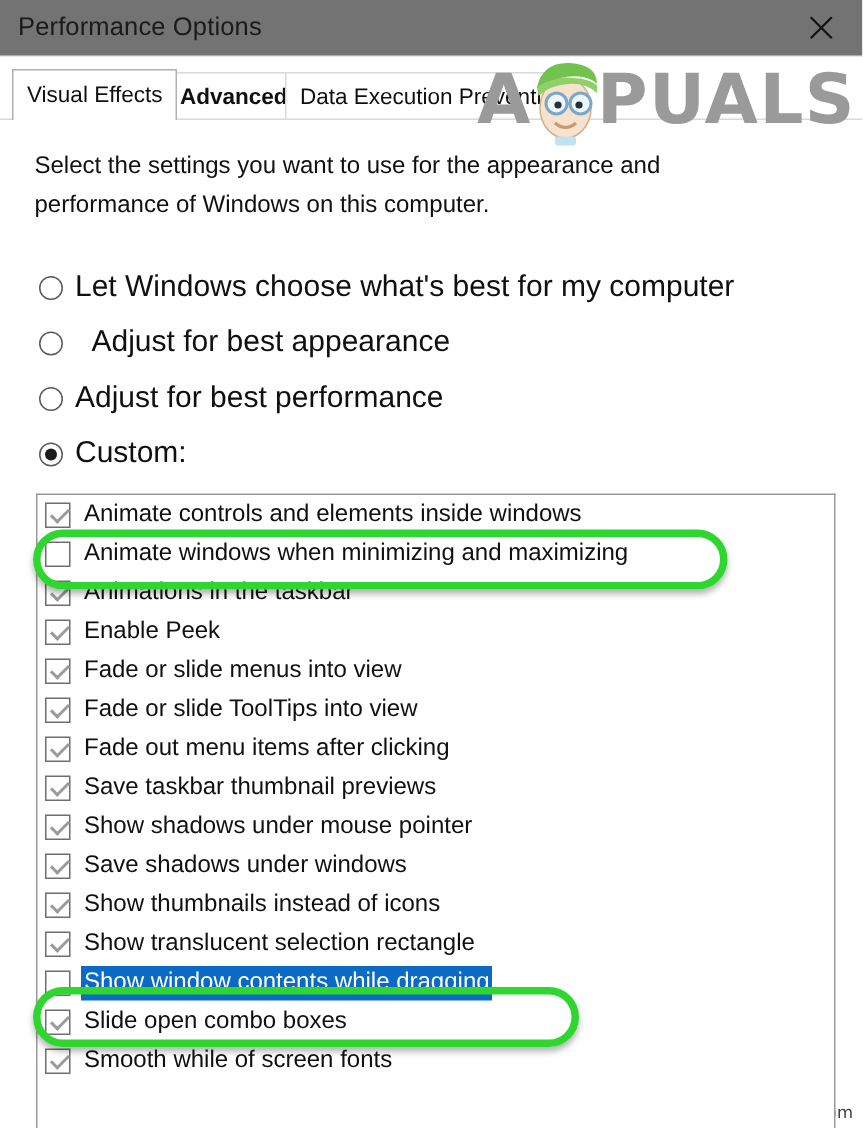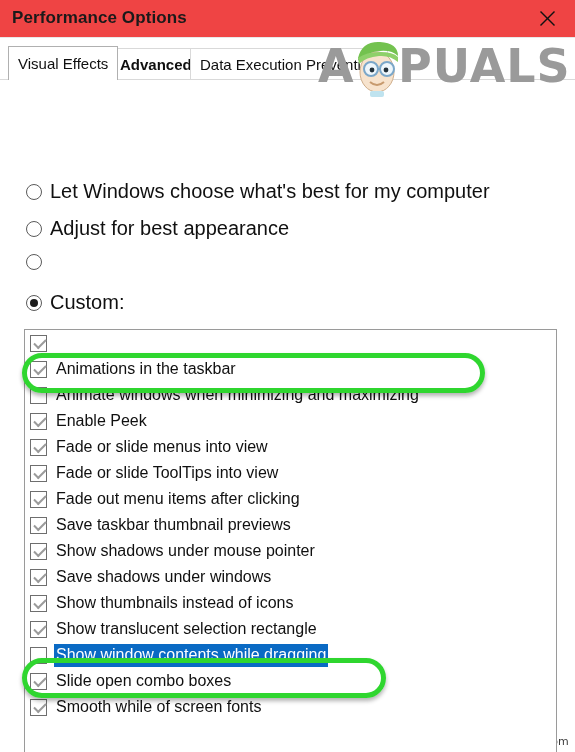--- a/index.html
+++ b/index.html
@@ -15,23 +15,22 @@
     width: 575px; height: 752px;
     background: #ffffff;
     overflow: hidden;
   }
 
   
   .titlebar {
     position: absolute;
     left: 0; top: 0;
     width: 575px; height: 38px;
-    background: #ef4444;
+    background: #737373;
     border-bottom: 1px solid #e8e8e8;
-    font-weight: bold;
   }
   .title-text {
     position: absolute;
     left: 12px; top: 8px;
     font-size: 17px;
     color: #1a1a1a;
     letter-spacing: .1px;
     white-space: nowrap;
   }
   .close-btn {
@@ -125,21 +124,21 @@
 
   
   .radio-row {
     position: absolute;
     left: 26px;
     display: flex;
     align-items: center;
     cursor: pointer;
   }
   .radio-row.r0 { top: 180px; }
-  .radio-row.r1 { top: 217px; }
+  .radio-row.r1 { top: 217px; gap: 11px; }
   .radio-row.r2 { top: 254px; }
   .radio-row.r3 { top: 291px; justify-content: space-between; }
   .radio-mark {
     width: 16px; height: 16px;
     border: 1px solid #5a5a5a;
     border-radius: 50%;
     background: #ffffff;
     position: relative;
     flex: 0 0 auto;
   }
@@ -256,48 +255,51 @@
       <line x1="32" y1="33" x2="34" y2="33" stroke="#7ba7c9" stroke-width="2"></line>
       <circle cx="26" cy="34" r="2.4" fill="#23313b"></circle>
       <circle cx="40" cy="34" r="2.4" fill="#23313b"></circle>
       <path d="M24 46 Q31 52 38 46" stroke="#c79a6e" stroke-width="2" fill="none"></path>
       <rect x="24" y="55" width="14" height="6" rx="2" fill="#bfe3ef"></rect>
     </svg>
   </div>
 
   <div class="wsxdn">wsxdn.com</div>
 
+  <div class="desc">Select the settings you want to use for the appearance and performance of Windows on this computer.</div>
 
   <div class="radio-row r0">
     <span class="radio-mark"></span>
     <span class="radio-label">Let Windows choose what's best for my computer</span>
   </div>
   <div class="radio-row r1">
     <span class="radio-mark"></span>
     <span class="radio-label">Adjust for best appearance</span>
   </div>
   <div class="radio-row r2">
     <span class="radio-mark"></span>
+    <span class="radio-label">Adjust for best performance</span>
   </div>
   <div class="radio-row r3">
     <span class="radio-mark on"></span>
     <span class="radio-label">Custom:</span>
   </div>
 
   <div class="listbox" id="effects-list">
       <div class="cb-row">
         <span class="cb-box checked"></span>
-      </div>
-      <div class="cb-row">
-        <span class="cb-box checked"></span>
-        <span class="cb-label">Animations in the taskbar</span>
+        <span class="cb-label">Animate controls and elements inside windows</span>
       </div>
       <div class="cb-row">
         <span class="cb-box"></span>
         <span class="cb-label">Animate windows when minimizing and maximizing</span>
+      </div>
+      <div class="cb-row">
+        <span class="cb-box checked"></span>
+        <span class="cb-label">Animations in the taskbar</span>
       </div>
       <div class="cb-row">
         <span class="cb-box checked"></span>
         <span class="cb-label">Enable Peek</span>
       </div>
       <div class="cb-row">
         <span class="cb-box checked"></span>
         <span class="cb-label">Fade or slide menus into view</span>
       </div>
       <div class="cb-row">

